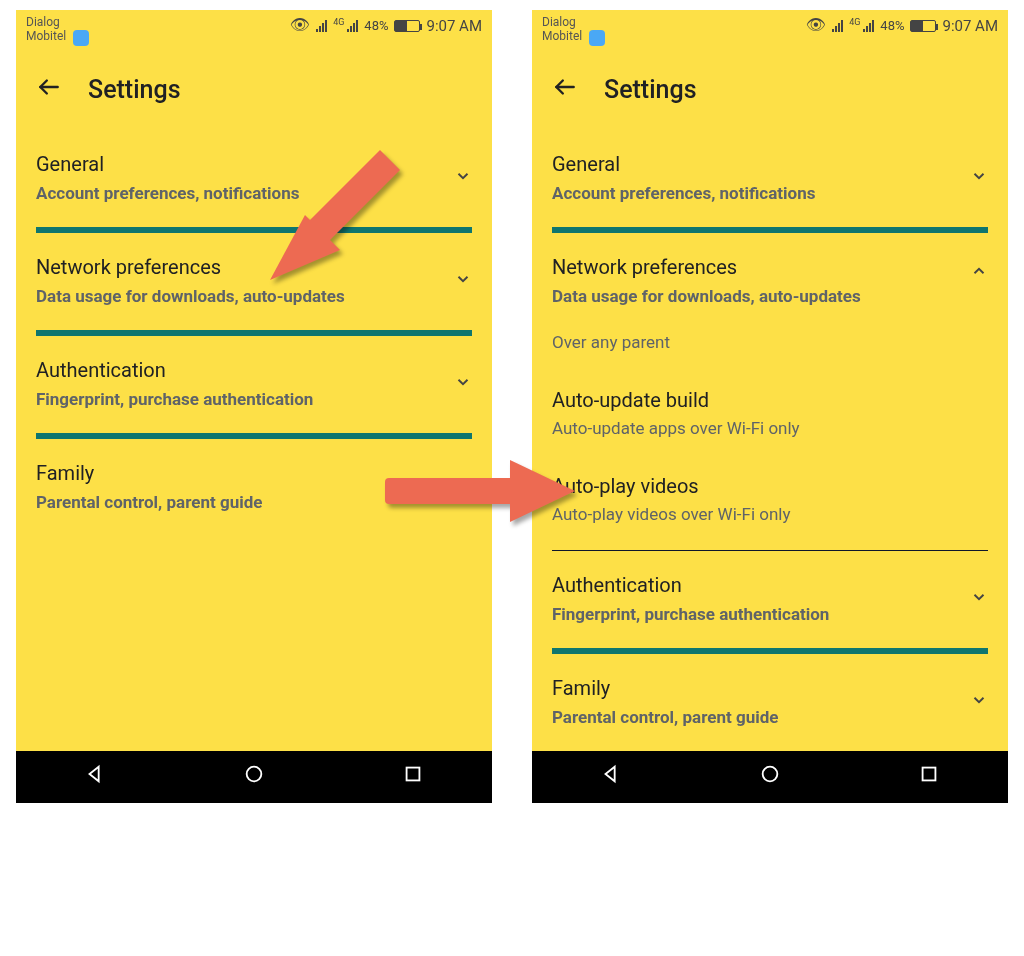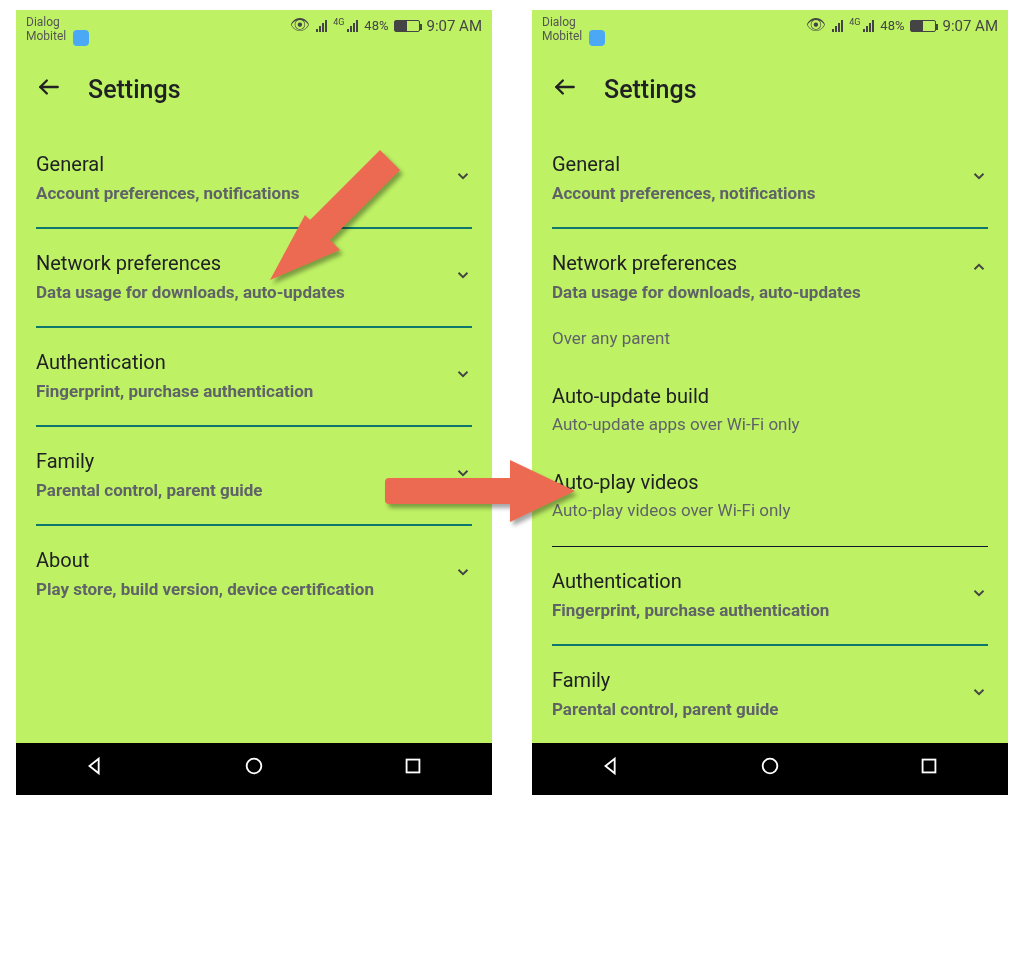--- a/index.html
+++ b/index.html
@@ -12,21 +12,21 @@
     overflow: hidden;
   }
   .screens {
     display: flex;
     gap: 40px;
     padding: 10px 0;
     justify-content: center;
   }
   .phone {
     width: 476px;
-    background: #bef264;
+    background: #fde047;
     display: flex;
     flex-direction: column;
     position: relative;
   }
   
   .statusbar {
     display: flex;
     justify-content: space-between;
     align-items: flex-start;
     padding: 6px 10px 4px 10px;
@@ -85,21 +85,21 @@
   .header-title {
     font-family: "Google Sans", Roboto, sans-serif;
     font-size: 25px;
     font-weight: 500;
     color:#202124;
   }
 
   
   .list { padding: 0 20px; }
   .item {
-    border-bottom: 2px solid #0f766e;
+    border-bottom: 6px solid #0f766e;
     padding: 22px 40px 22px 0;
     position: relative;
   }
   .item:last-child { border-bottom: none; }
   .item .title {
     font-size: 20px;
     color:#202124;
     margin-bottom: 6px;
   }
   .item .sub {
@@ -212,27 +212,20 @@
       <div class="item">
         <div class="title">Authentication</div>
         <div class="sub">Fingerprint, purchase authentication</div>
         <span class="chevron"><svg viewBox="0 0 24 24" fill="none" stroke="#444" stroke-width="2.5">
               <polyline points="6 9 12 15 18 9"></polyline>
             </svg></span>
       </div>
       <div class="item">
         <div class="title">Family</div>
         <div class="sub">Parental control, parent guide</div>
-        <span class="chevron"><svg viewBox="0 0 24 24" fill="none" stroke="#444" stroke-width="2.5">
-              <polyline points="6 9 12 15 18 9"></polyline>
-            </svg></span>
-      </div>
-      <div class="item">
-        <div class="title">About</div>
-        <div class="sub">Play store, build version, device certification</div>
         <span class="chevron"><svg viewBox="0 0 24 24" fill="none" stroke="#444" stroke-width="2.5">
               <polyline points="6 9 12 15 18 9"></polyline>
             </svg></span>
       </div>
     </div>
 
     <div class="navbar">
       <span class="navbtn"><svg viewBox="0 0 24 24">
             <polygon points="16 4 6 12 16 20"></polygon>
           </svg></span>

